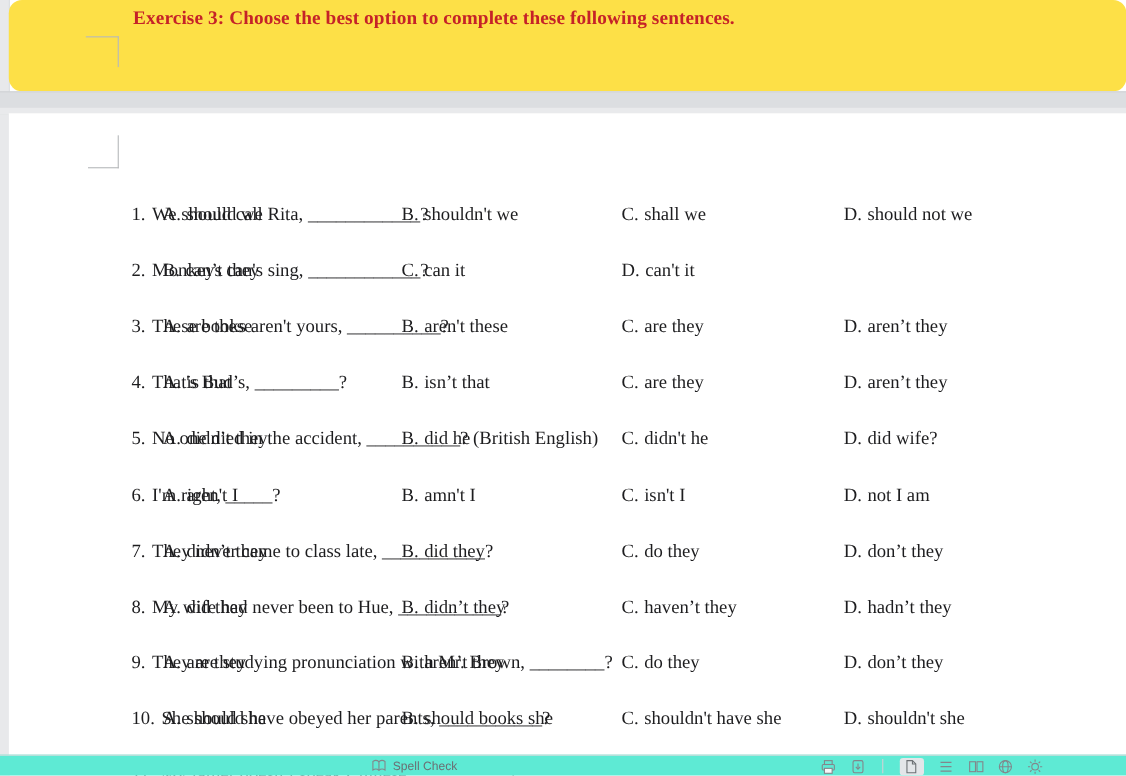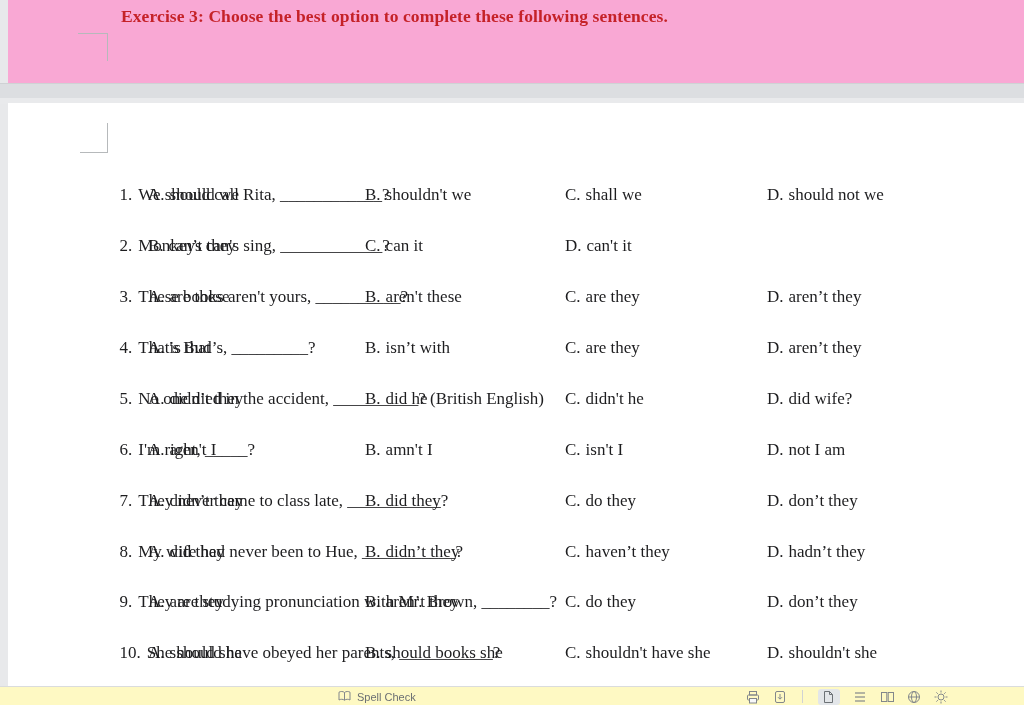--- a/index.html
+++ b/index.html
@@ -10,21 +10,21 @@
   }
   .screen { position: relative; width: 1024px; height: 705px; background: #ffffff; }
 
   
   .side-strip {
     position: absolute; left: 0; top: 0; width: 8px; height: 705px;
     background: #e8e9eb; border-right: 1px solid #dddfe1;
   }
 
   
-  .page-top { position: absolute; left: 8px; top: 0; right: 0; height: 83px; background: #f9a8d4; }
+  .page-top { position: absolute; left: 8px; top: 0; right: 0; height: 83px; background: #fde047; border-radius: 12px; }
   .doc-title {
     position: absolute; left: 113px; top: 6px; margin: 0;
     font-size: 17.5px; font-weight: bold; color: #c52228;
     white-space: nowrap; letter-spacing: 0.1px;
   }
   .crop { position: absolute; }
   .crop-1 {
     left: 70px; top: 33px; width: 29px; height: 27px;
     border-top: 1px solid #b6b9bb; border-right: 1px solid #b6b9bb;
   }
@@ -50,21 +50,21 @@
   .q-text { white-space: pre; }
   .opt-line {
     display: grid; grid-template-columns: 217px 200px 202px auto;
     margin-left: 140px; line-height: 25.45px; height: 25.45px; white-space: nowrap;
   }
   .opt-label { margin-right: 5px; }
 
   
   .status-bar {
     position: absolute; left: 0; right: 0; bottom: 0; height: 18px;
-    background: #fef9c3; border-top: 1px solid #dadcdd;
+    background: #5eead4; border-top: 1px solid #dadcdd;
     z-index: 5; overflow: hidden;
     font-family: "Liberation Sans", sans-serif;
     padding-left: 28px;
   }
   .spell-check {
     position: absolute; left: 338px; top: 3px;
     display: flex; align-items: center; gap: 5px;
     color: #6b6f73; font-size: 11px; cursor: default;
   }
   .right-icons {
@@ -131,21 +131,21 @@
             <span class="opt"><span class="opt-label">D.</span><span class="opt-text">aren’t they</span></span>
           </div>
   </div>
 
   <div class="q-block">
     <div class="q-line">
       <span class="q-num">4.</span><span class="q-text">That's Bud’s, _________?</span>
     </div>
     <div class="opt-line">
             <span class="opt"><span class="opt-label">A.</span><span class="opt-text">is that</span></span>
-            <span class="opt"><span class="opt-label">B.</span><span class="opt-text">isn’t with</span></span>
+            <span class="opt"><span class="opt-label">B.</span><span class="opt-text">isn’t that</span></span>
             <span class="opt"><span class="opt-label">C.</span><span class="opt-text">are they</span></span>
             <span class="opt"><span class="opt-label">D.</span><span class="opt-text">aren’t they</span></span>
           </div>
   </div>
 
   <div class="q-block">
     <div class="q-line">
       <span class="q-num">5.</span><span class="q-text">No one died in the accident, __________? (British English)</span>
     </div>
     <div class="opt-line">

